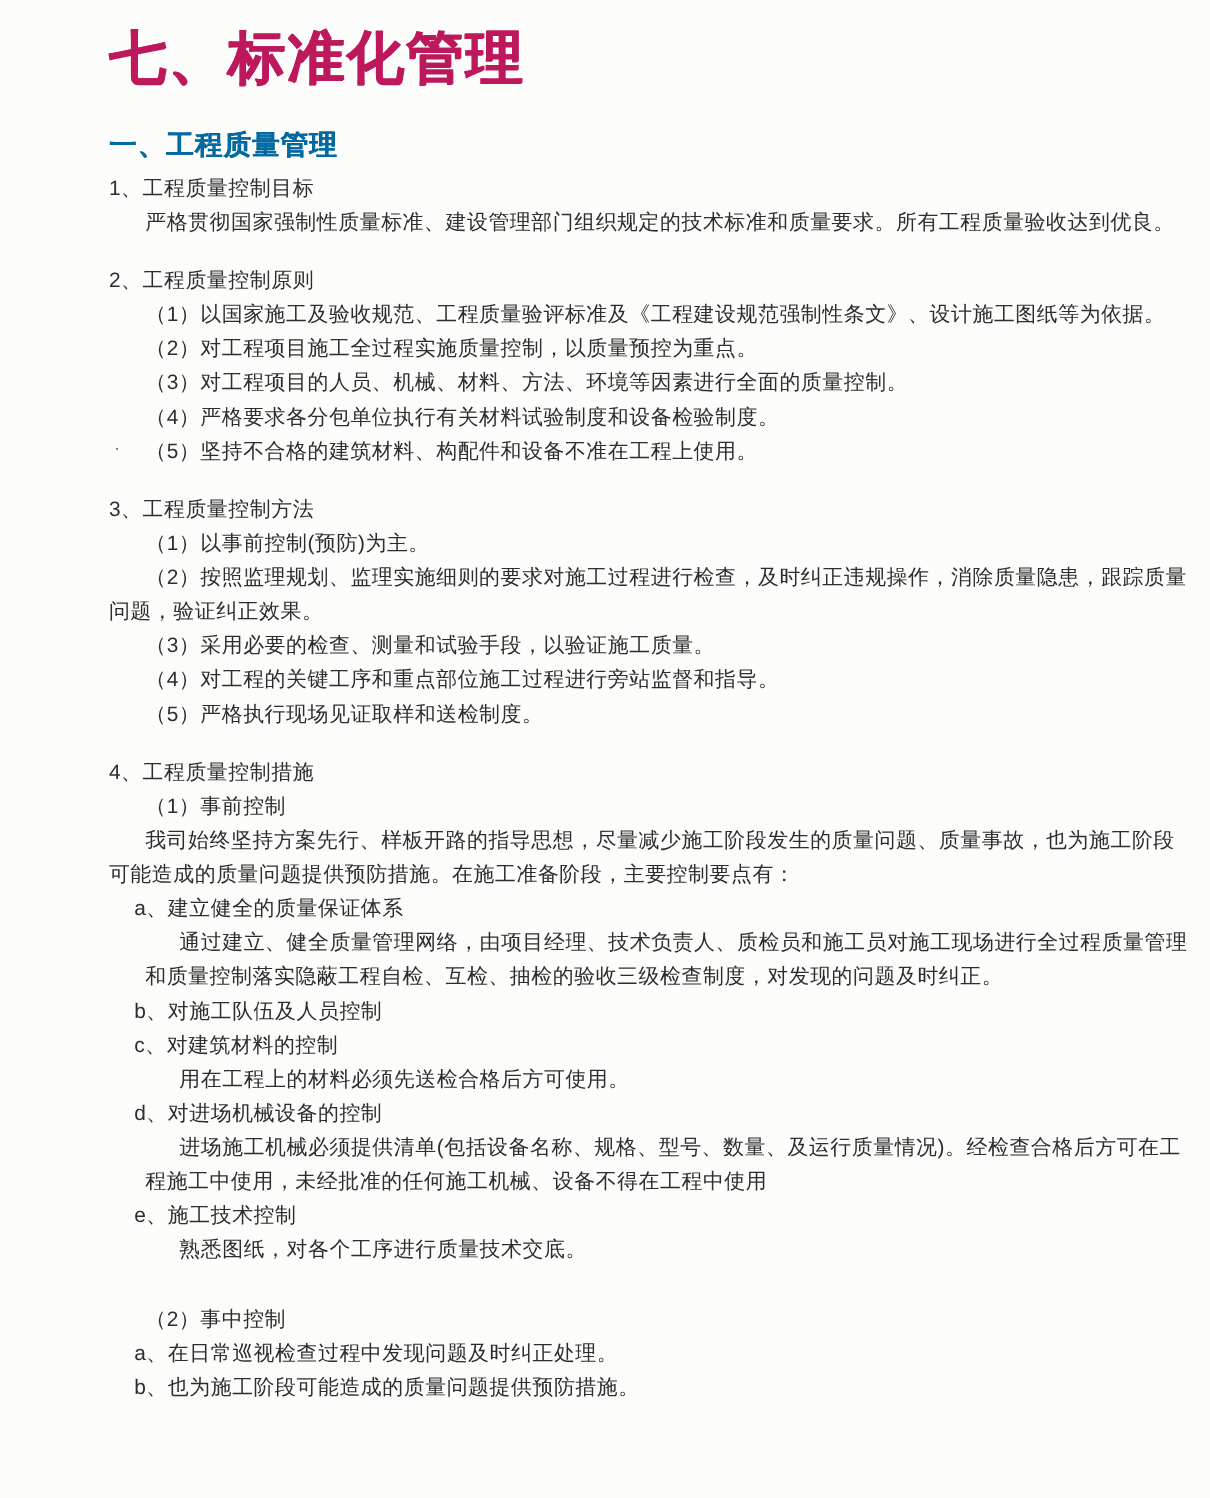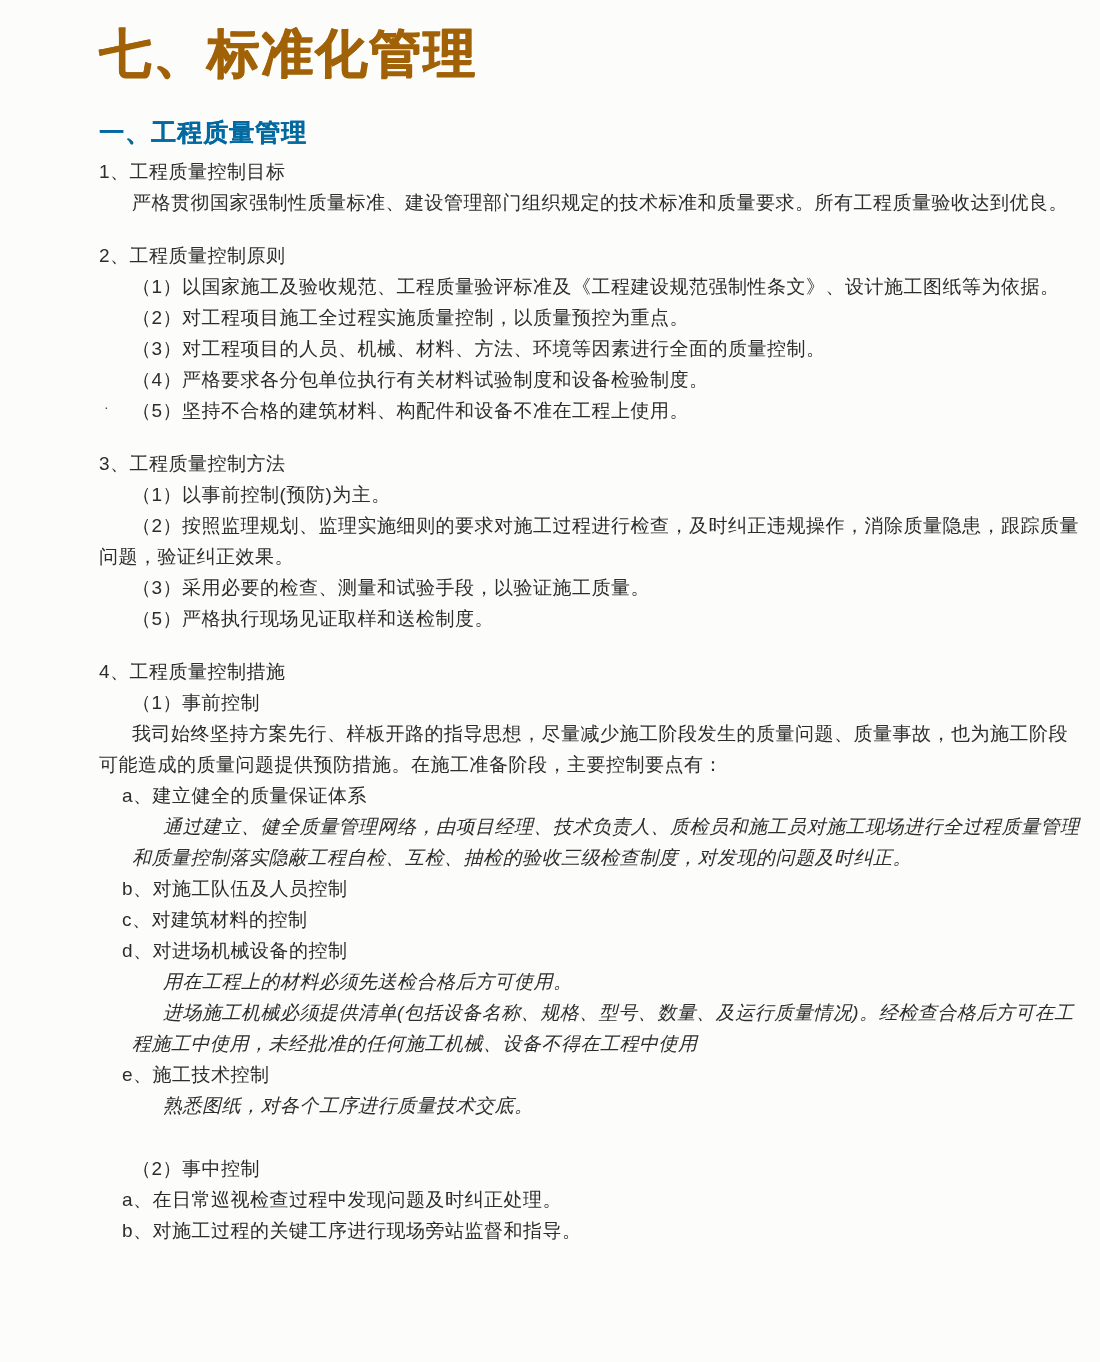--- a/index.html
+++ b/index.html
@@ -16,21 +16,21 @@
     font-family: "Liberation Sans", "DejaVu Sans", sans-serif;
     color: #2d2d2d;
     position: relative;
   }
   .doc-title {
     margin: 0;
     font-size: 52px;
     line-height: 58px;
     font-weight: 900;
     letter-spacing: 2px;
-    color: #a16207;
+    color: #be185d;
     text-shadow: 1px 0 0 currentColor, 0 0.5px 0 currentColor;
   }
   .chapter-heading {
     margin: 36px 0 0 0;
     font-size: 25px;
     line-height: 29px;
     font-weight: 800;
     letter-spacing: 1px;
     color: #0369a1;
     text-shadow: 0.6px 0 0 currentColor;
@@ -41,21 +41,21 @@
     position: relative;
     font-size: 19px;
     line-height: 31px;
     letter-spacing: 0.5px;
     color: #2d2d2d;
   }
   .line--num   { }                                   
   .line--para  { text-indent: 33px; }                
   .line--sub   { text-indent: 33px; }                
   .line--letter { margin-left: 23px; }               
-  .line--letterpara { margin-left: 33px; text-indent: 31px; font-style: italic; } 
+  .line--letterpara { margin-left: 33px; text-indent: 31px; } 
   .line--gap   { margin-top: 32px; }                 
   .margin-dot {
     position: absolute;
     left: 5px; top: 5px;
     font-size: 14px;
     line-height: 14px;
     color: #4a4a4a;
     text-indent: 0;
   }
 </style>
@@ -76,33 +76,34 @@
         <div class="line line--sub"><span>（2）对工程项目施工全过程实施质量控制，以质量预控为重点。</span></div>
         <div class="line line--sub"><span>（3）对工程项目的人员、机械、材料、方法、环境等因素进行全面的质量控制。</span></div>
         <div class="line line--sub"><span>（4）严格要求各分包单位执行有关材料试验制度和设备检验制度。</span></div>
         <div class="line line--sub"><span class="margin-dot">·</span><span>（5）坚持不合格的建筑材料、构配件和设备不准在工程上使用。</span></div>
       </div>
       <div class="section">
         <div class="line line--num">3、工程质量控制方法</div>
         <div class="line line--sub"><span>（1）以事前控制(预防)为主。</span></div>
         <div class="line line--sub"><span>（2）按照监理规划、监理实施细则的要求对施工过程进行检查，及时纠正违规操作，消除质量隐患，跟踪质量问题，验证纠正效果。</span></div>
         <div class="line line--sub"><span>（3）采用必要的检查、测量和试验手段，以验证施工质量。</span></div>
+        <div class="line line--sub"><span>（4）对工程的关键工序和重点部位施工过程进行旁站监督和指导。</span></div>
         <div class="line line--sub"><span>（5）严格执行现场见证取样和送检制度。</span></div>
       </div>
       <div class="section">
         <div class="line line--num">4、工程质量控制措施</div>
         <div class="line line--sub"><span>（1）事前控制</span></div>
         <div class="line line--para"><span>我司始终坚持方案先行、样板开路的指导思想，尽量减少施工阶段发生的质量问题、质量事故，也为施工阶段可能造成的质量问题提供预防措施。在施工准备阶段，主要控制要点有：</span></div>
         <div class="line line--letter"><span>a、建立健全的质量保证体系</span></div>
         <div class="line line--letterpara"><span>通过建立、健全质量管理网络，由项目经理、技术负责人、质检员和施工员对施工现场进行全过程质量管理和质量控制落实隐蔽工程自检、互检、抽检的验收三级检查制度，对发现的问题及时纠正。</span></div>
         <div class="line line--letter"><span>b、对施工队伍及人员控制</span></div>
         <div class="line line--letter"><span>c、对建筑材料的控制</span></div>
+        <div class="line line--letterpara"><span>用在工程上的材料必须先送检合格后方可使用。</span></div>
         <div class="line line--letter"><span>d、对进场机械设备的控制</span></div>
-        <div class="line line--letterpara"><span>用在工程上的材料必须先送检合格后方可使用。</span></div>
         <div class="line line--letterpara"><span>进场施工机械必须提供清单(包括设备名称、规格、型号、数量、及运行质量情况)。经检查合格后方可在工程施工中使用，未经批准的任何施工机械、设备不得在工程中使用</span></div>
         <div class="line line--letter"><span>e、施工技术控制</span></div>
         <div class="line line--letterpara"><span>熟悉图纸，对各个工序进行质量技术交底。</span></div>
         <div class="line line--sub line--gap"><span>（2）事中控制</span></div>
         <div class="line line--letter"><span>a、在日常巡视检查过程中发现问题及时纠正处理。</span></div>
-        <div class="line line--letter"><span>b、对施工过程的关键工序进行现场旁站监督和指导。</span></div>
+        <div class="line line--letter"><span>b、也为施工阶段可能造成的质量问题提供预防措施。</span></div>
       </div>
     </div>
 </div>
 
 </body></html>

